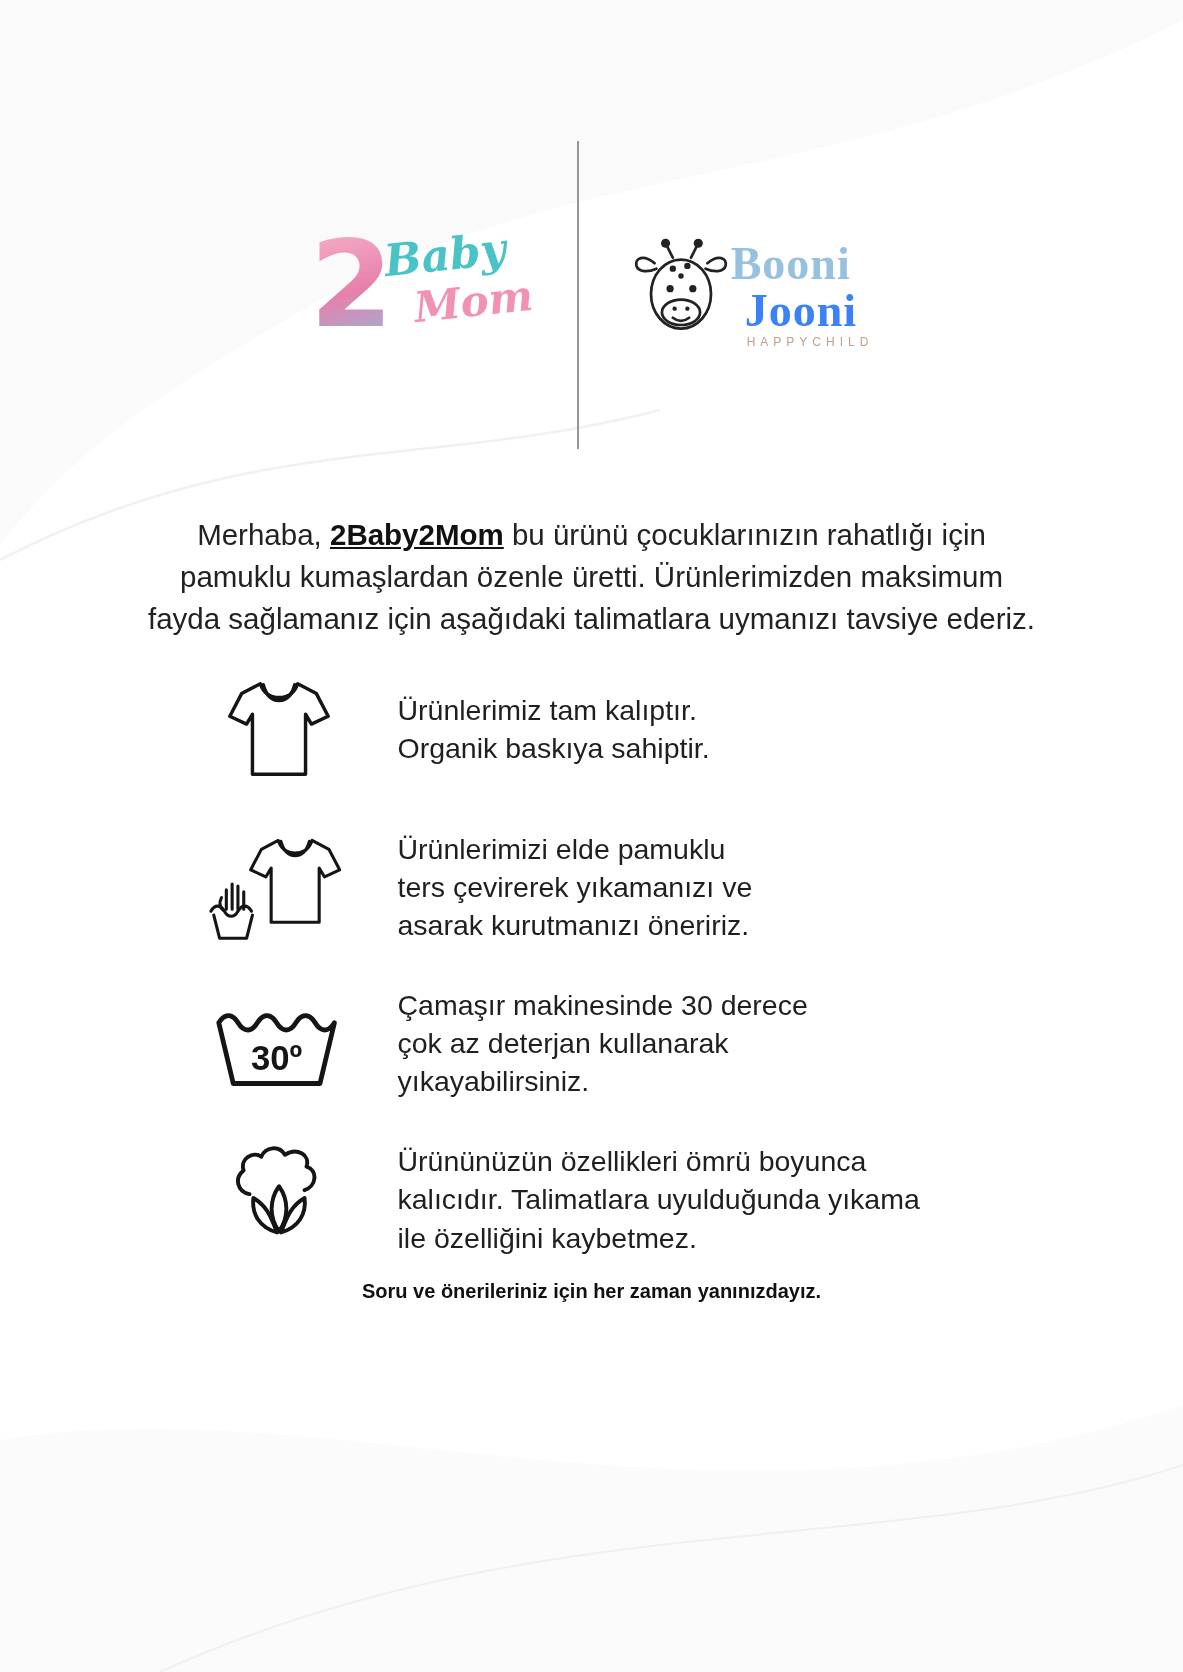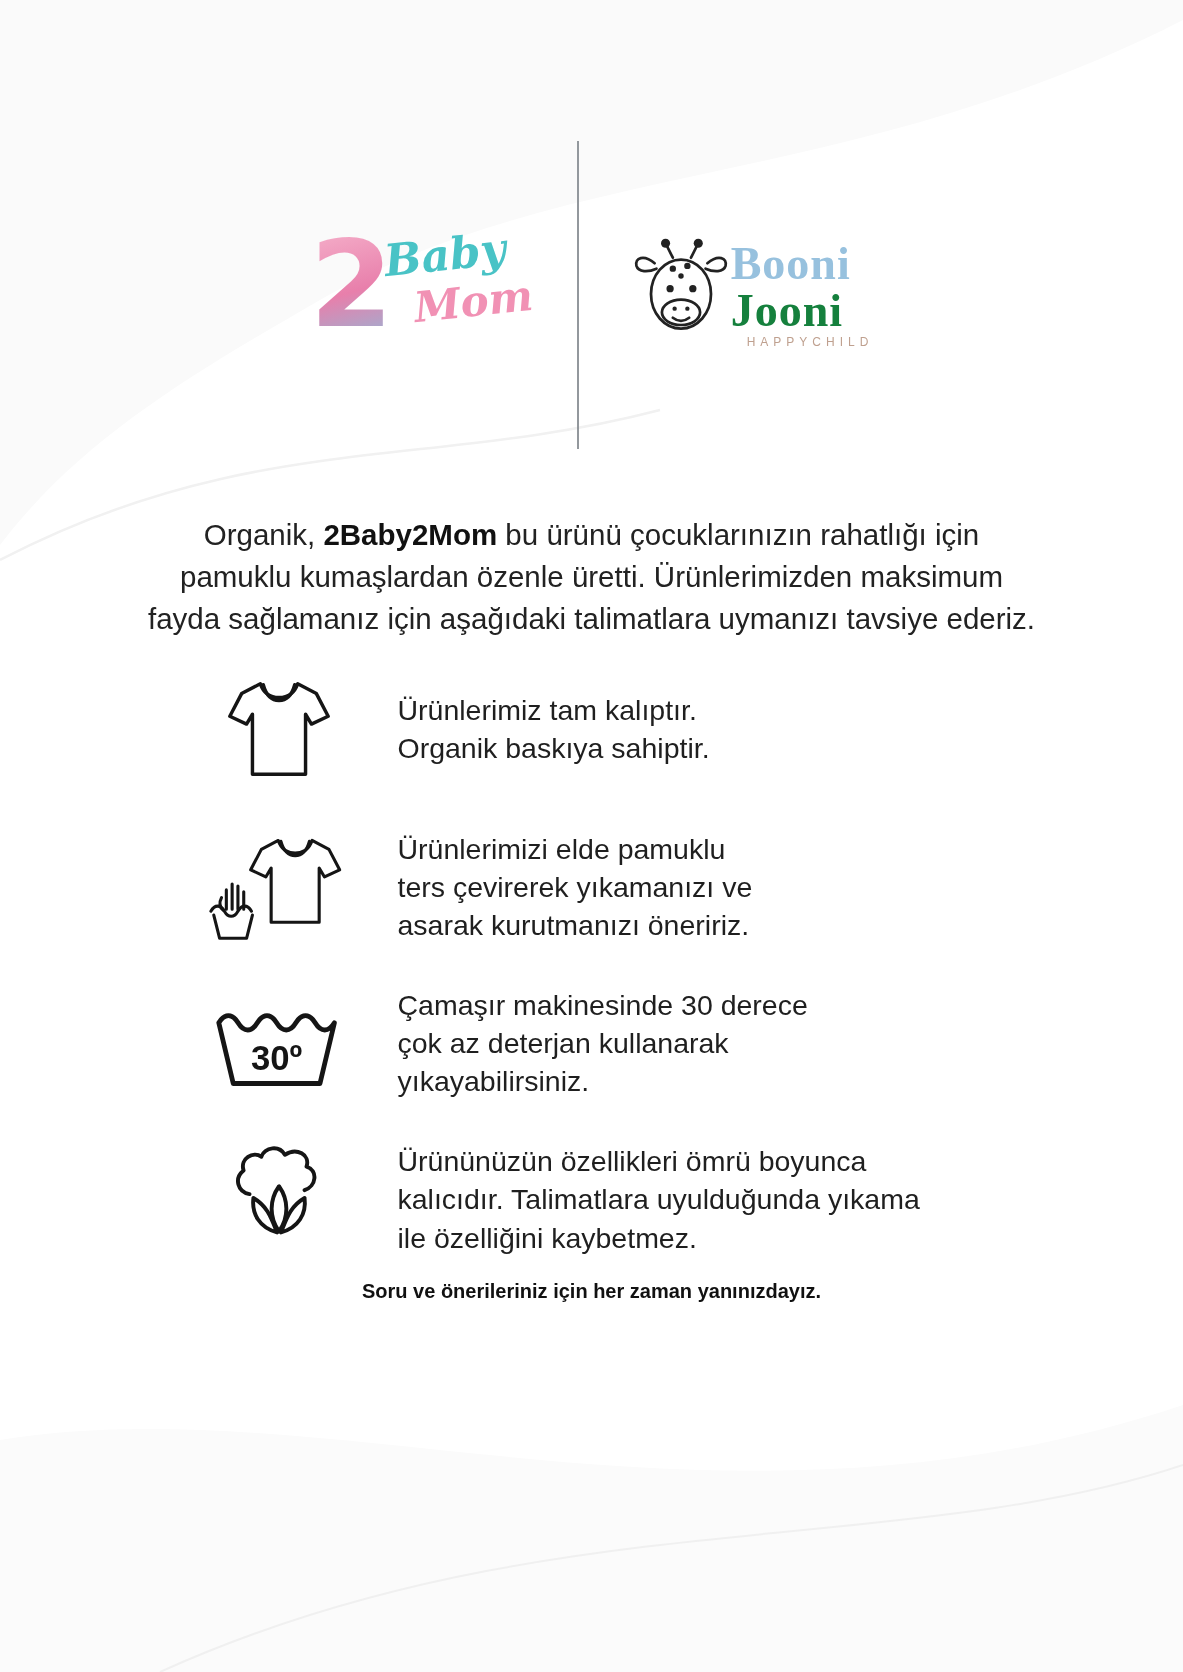--- a/index.html
+++ b/index.html
@@ -38,31 +38,31 @@
   .word-mom  { position:absolute; left:104px; top:56px; font-size:42px; color:#f191b4; }
 
   .logo-bj { display:flex; align-items:center; }
   .giraffe { width:100px; height:116px; }
   .bj-text { display:flex; flex-direction:column; }
   .word-booni, .word-jooni {
     font-family:"Liberation Serif", serif; font-weight:bold;
     font-size:46px; line-height:1.02; letter-spacing:1px;
   }
   .word-booni { color:#97c1de; }
-  .word-jooni { color:#15803d; }
+  .word-jooni { color:#3b82f6; margin-left:14px; }
   .bj-tagline { font-size:12px; letter-spacing:5px; color:#bfa08f; margin-top:1px; margin-left:16px; }
 
   
   .intro {
     position:absolute; top:514px; left:50%; transform:translateX(-50%);
     width:1080px; text-align:center;
     font-size:29.5px; line-height:1.42; color:#222;
     white-space:pre-line;
   }
-  .intro strong { font-weight:bold; color:#111; }
+  .intro strong { font-weight:bold; color:#111;text-decoration:underline; }
 
   
   .instructions {
     position:absolute; top:670px; left:50%; transform:translateX(-50%);
     width:770px; display:flex; flex-direction:column; gap:40px;
   }
   .row { display:flex; align-items:center; gap:46px; }
   .icon-cell { flex:0 0 145px; display:flex; justify-content:center; align-items:center;text-decoration:underline; }
   .icon-cell svg { display:block; }
   .itext {
@@ -119,21 +119,21 @@
         </g>
       </svg>
       <div class="bj-text">
         <span class="word-booni">Booni</span>
         <span class="word-jooni">Jooni</span>
         <span class="bj-tagline">HAPPYCHILD</span>
       </div>
     </div>
   </header>
 
-  <p class="intro"><span>Organik, </span><strong>2Baby2Mom</strong><span> bu ürünü çocuklarınızın rahatlığı için
+  <p class="intro"><span>Merhaba, </span><strong>2Baby2Mom</strong><span> bu ürünü çocuklarınızın rahatlığı için
 pamuklu kumaşlardan özenle üretti. Ürünlerimizden maksimum
 fayda sağlamanız için aşağıdaki talimatlara uymanızı tavsiye ederiz.</span></p>
 
   <section class="instructions">
 
     <div class="row">
       <div class="icon-cell">
         <svg width="118" height="118" viewBox="0 0 120 120">
           <g fill="#fff" stroke="#151515" stroke-width="3.5" stroke-linejoin="round" stroke-linecap="round">
             <path d="M41 14 L22 24 L10 47 L27 55 L33 45 L33 106 L87 106 L87 45 L93 55 L110 47 L98 24 L79 14 C76 23 69 28 60 28 C51 28 44 23 41 14 Z"></path>

